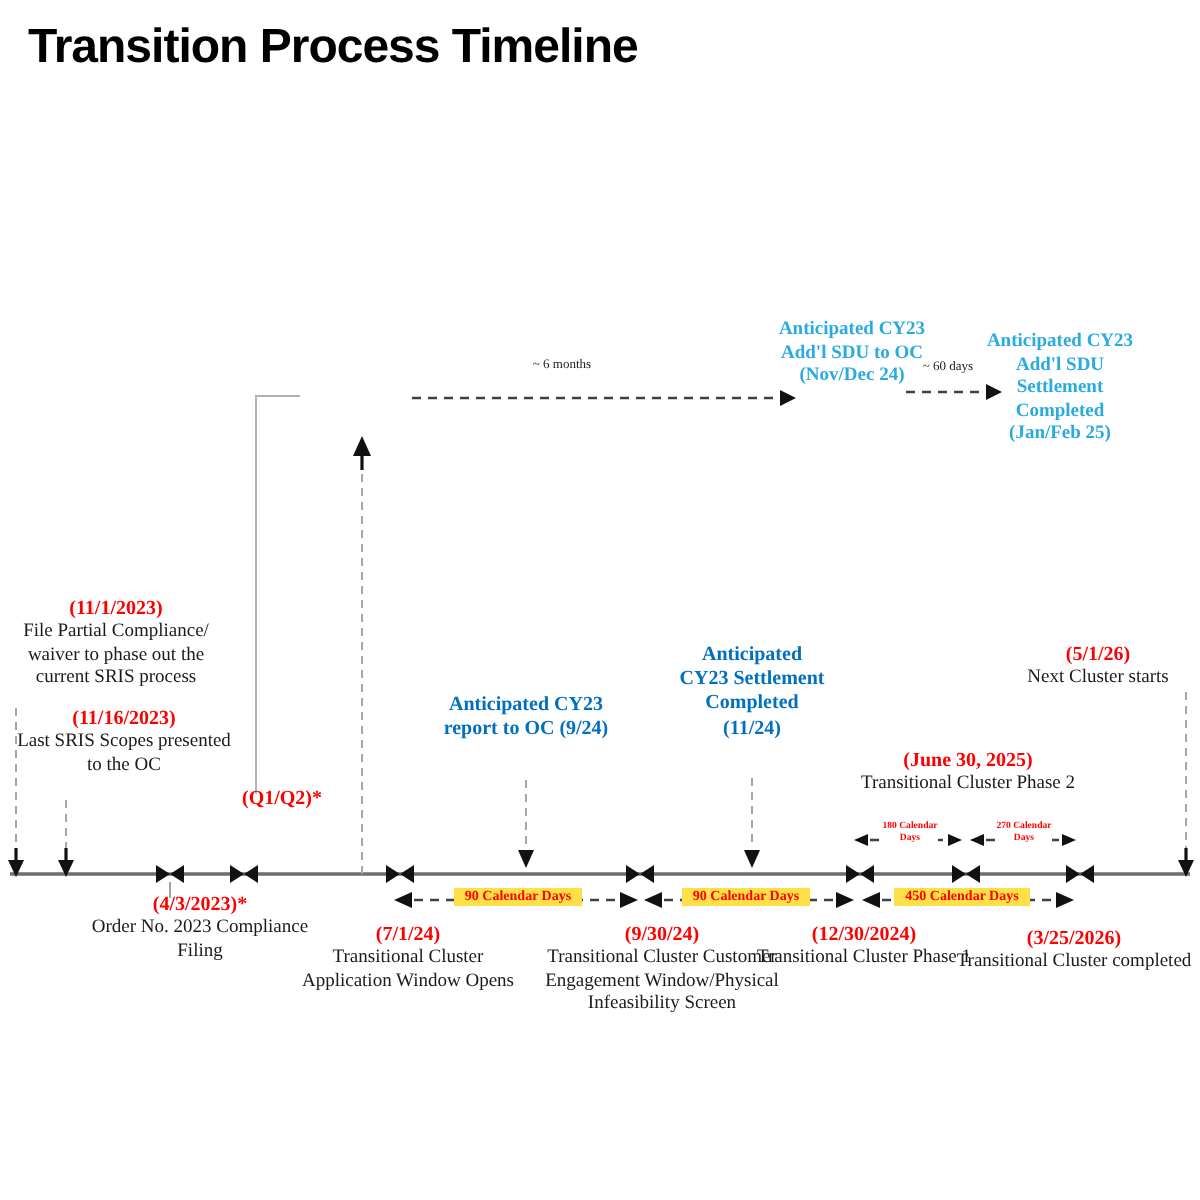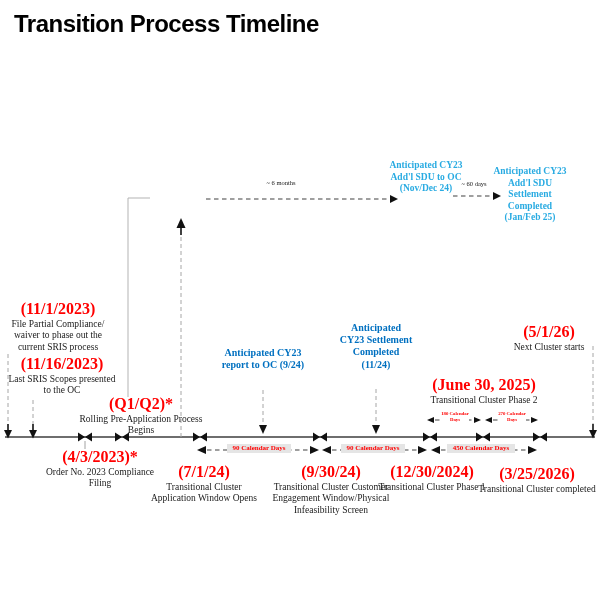--- a/index.html
+++ b/index.html
@@ -13,26 +13,26 @@
               font-weight:bold;font-size:24px;color:#000;letter-spacing:-0.5px;}
   svg{position:absolute;left:0;top:0;}
   .axis{stroke:var(--axis);stroke-width:1.8;}
   .marker{fill:#111;}
   .dashg{stroke:var(--leader);stroke-width:1;stroke-dasharray:4 3;fill:none;}
   .dashk{stroke:var(--darkdash);stroke-width:1.2;stroke-dasharray:4.5 3.5;fill:none;}
   .stem{stroke:#111;stroke-width:1.6;}
   .thin{stroke:var(--elbow);stroke-width:1;fill:none;}
   .conn{stroke:#8c8c8c;stroke-width:0.8;}
   .lbl{position:absolute;text-align:center;line-height:1.22;}
-  .date{color:var(--red);font-weight:bold;font-size:16px;}
+  .date{color:var(--red);font-weight:bold;font-size:10px;}
   .desc{color:var(--text);font-size:9.5px;}
   .blue-lt{color:var(--cyan_blue);font-weight:bold;font-size:9.5px;}
   .blue-dk{color:var(--blue);font-weight:bold;font-size:10px;}
   .dur{color:var(--text);font-size:6.5px;}
-  .cal{color:var(--red);font-weight:bold;font-size:7px;background:#e5e5e5;line-height:1.3;}
+  .cal{color:var(--red);font-weight:bold;font-size:7px;background:#fde047;line-height:1.3;}
   .cal-tiny{color:var(--red);font-weight:bold;font-size:4.8px;background:#fff;line-height:1.25;}
 </style>
 </head>
 <body>
 
 <div id="canvas">
 
   <div id="page-title">Transition Process Timeline</div>
 
   <svg width="600" height="600">
@@ -120,21 +120,20 @@
   <div class="lbl" style="left:0px;top:299px;width:116px;">
     <div class="date">(11/1/2023)</div>
     <div class="desc">File Partial Compliance/ waiver to phase out the current SRIS process</div>
   </div>
   <div class="lbl" style="left:6px;top:354px;width:112px;">
     <div class="date">(11/16/2023)</div>
     <div class="desc">Last SRIS Scopes presented to the OC</div>
   </div>
   <div class="lbl" style="left:77px;top:394px;width:128px;font-family:Liberation Serif, serif;">
     <div class="date">(Q1/Q2)*</div>
-    <div class="desc">Rolling Pre-Application Process Begins</div>
   </div>
   <div class="lbl" style="left:428px;top:375px;width:112px;">
     <div class="date">(June 30, 2025)</div>
     <div class="desc">Transitional Cluster Phase 2</div>
   </div>
   <div class="lbl" style="left:500px;top:322px;width:98px;">
     <div class="date">(5/1/26)</div>
     <div class="desc">Next Cluster starts</div>
   </div>
 

